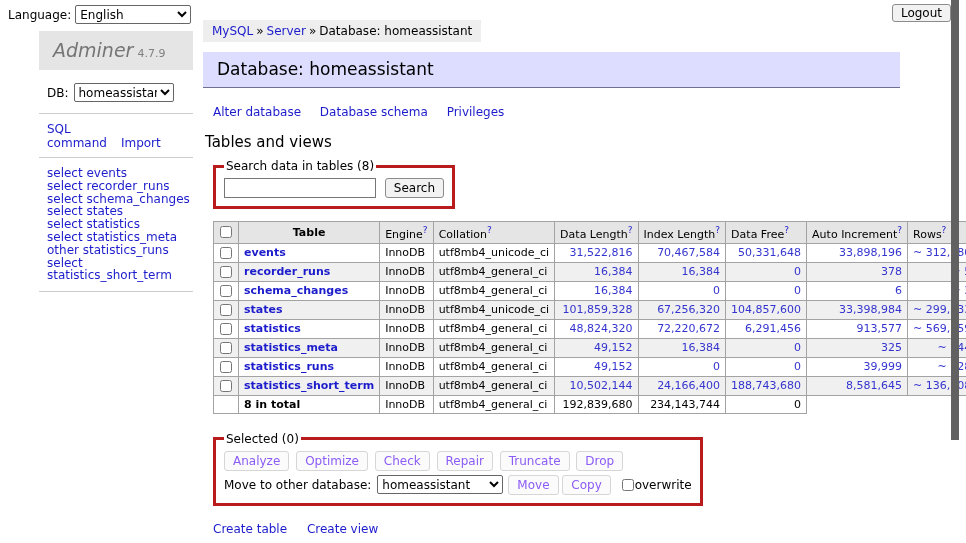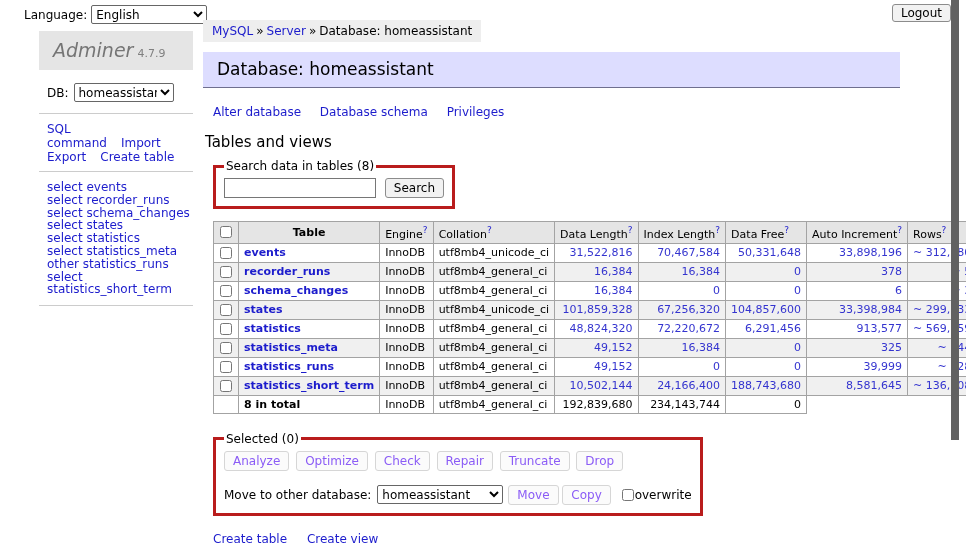--- a/index.html
+++ b/index.html
@@ -6,21 +6,21 @@
   html,body { margin:0; padding:0; }
   body {
     width: 966px; height: 543px; position: relative; overflow: hidden;
     background: #fff; color: #000;
     font-family: "DejaVu Sans", "Liberation Sans", sans-serif;
     font-size: 12px;
   }
   a { color: #1c1ccc; text-decoration: none; cursor: pointer; }
 
   
-  #lang-row { position: absolute; left: 24px; top: 5px; }
+  #lang-row { position: absolute; left: 8px; top: 5px; }
   #lang-row label { margin-right: 4px; }
   select {
     font-family: inherit; font-size: 12px; border: 1px solid #666;
     background: #fff; height: 19px; border-radius: 2px;
   }
   #language-select { width: 116px; }
   #logout-button {
     position: absolute; right: 15px; top: 4px;
     font-family: inherit; font-size: 12px; padding: 1px 8px;
     border: 1px solid #8c8c8c; border-radius: 3px; background: #f2f2f2;
@@ -90,21 +90,21 @@
   #tables-table tbody tr:nth-child(even) td { background: #f0f0f0; }
   td.c, th.c { text-align: center; padding: 1px 2px; }
   td.num { text-align: right; }
   td.num a { color: #3434cf; }
   td.tname a { font-weight: bold; }
   tr.total td { background: #fff !important; }
   tr.total td.b { font-weight: bold; }
   tr.total td.num { color: #000; }
   input[type=checkbox] { width: 12px; height: 12px; margin: 1px; vertical-align: middle; }
 
-  #move-row { margin-top: 14px; }
+  #move-row { margin-top: 4px; }
   #move-row label.mv { margin-right: 6px; }
   #move-db-select { width: 126px; margin-right: 5px; }
   #overwrite-wrap { margin-left: 6px; }
   #selected-buttons .btn { margin-right: 3px; }
 
   .link-row { margin: 16px 0 17px 10px; }
   .link-row a { margin-right: 16px; }
 
   
   #scrollbar-track { position: absolute; right: 7px; top: 0; width: 8px; height: 543px; background: #fff; }
@@ -121,21 +121,20 @@
 <div id="sidebar">
   <h1 id="app-title"><span>Adminer</span><span class="ver">4.7.9</span></h1>
 
   <div id="db-row">
     <label>DB:</label><select id="db-select"><option>homeassistant</option></select>
   </div>
 
   <hr class="side-rule">
   <div id="side-actions">
     <div><a>SQL command</a><a>Import</a></div>
-    <div><a>Export</a><a>Create table</a></div>
   </div>
   <hr class="side-rule">
 
   <div id="table-links">
     <a>select events</a>
     <a>select recorder_runs</a>
     <a>select schema_changes</a>
     <a>select states</a>
     <a>select statistics</a>
     <a>select statistics_meta</a>

